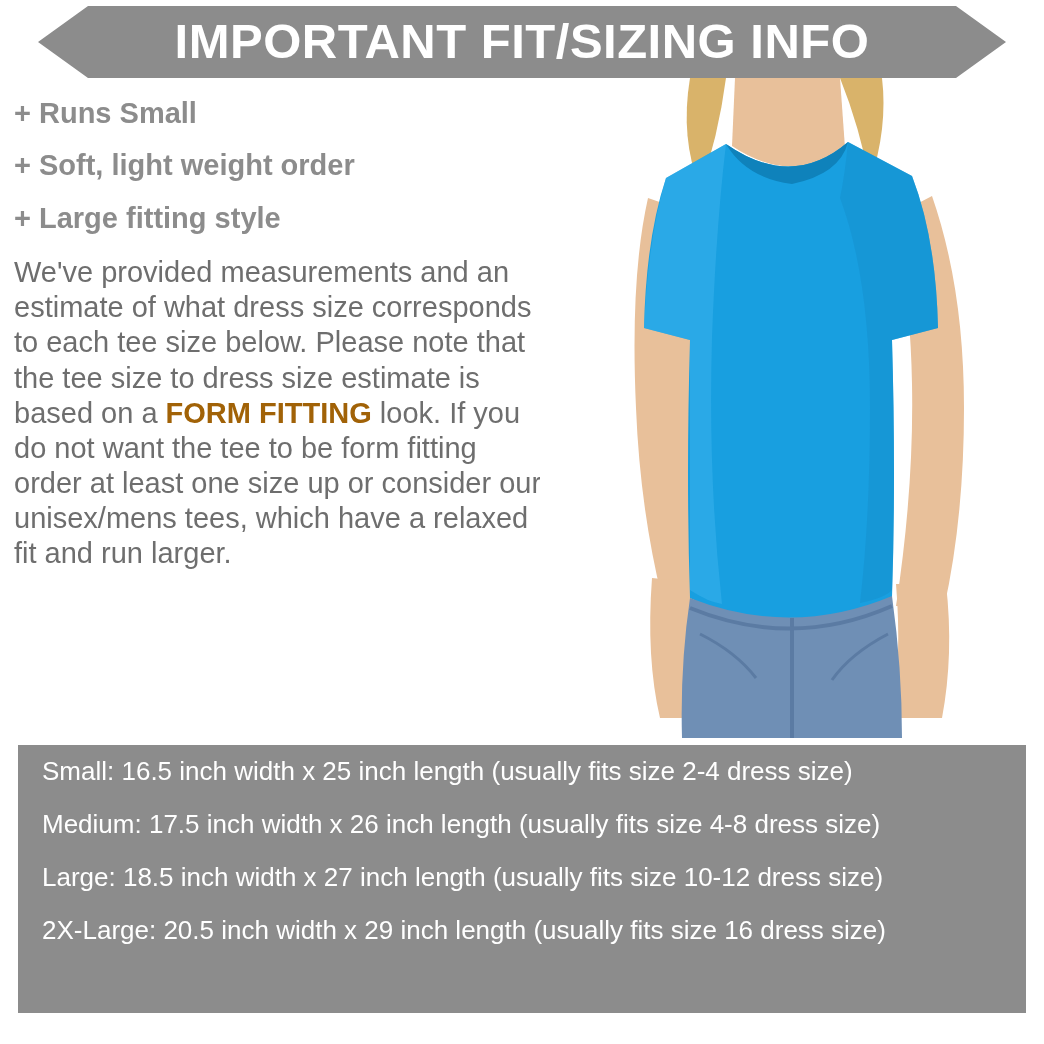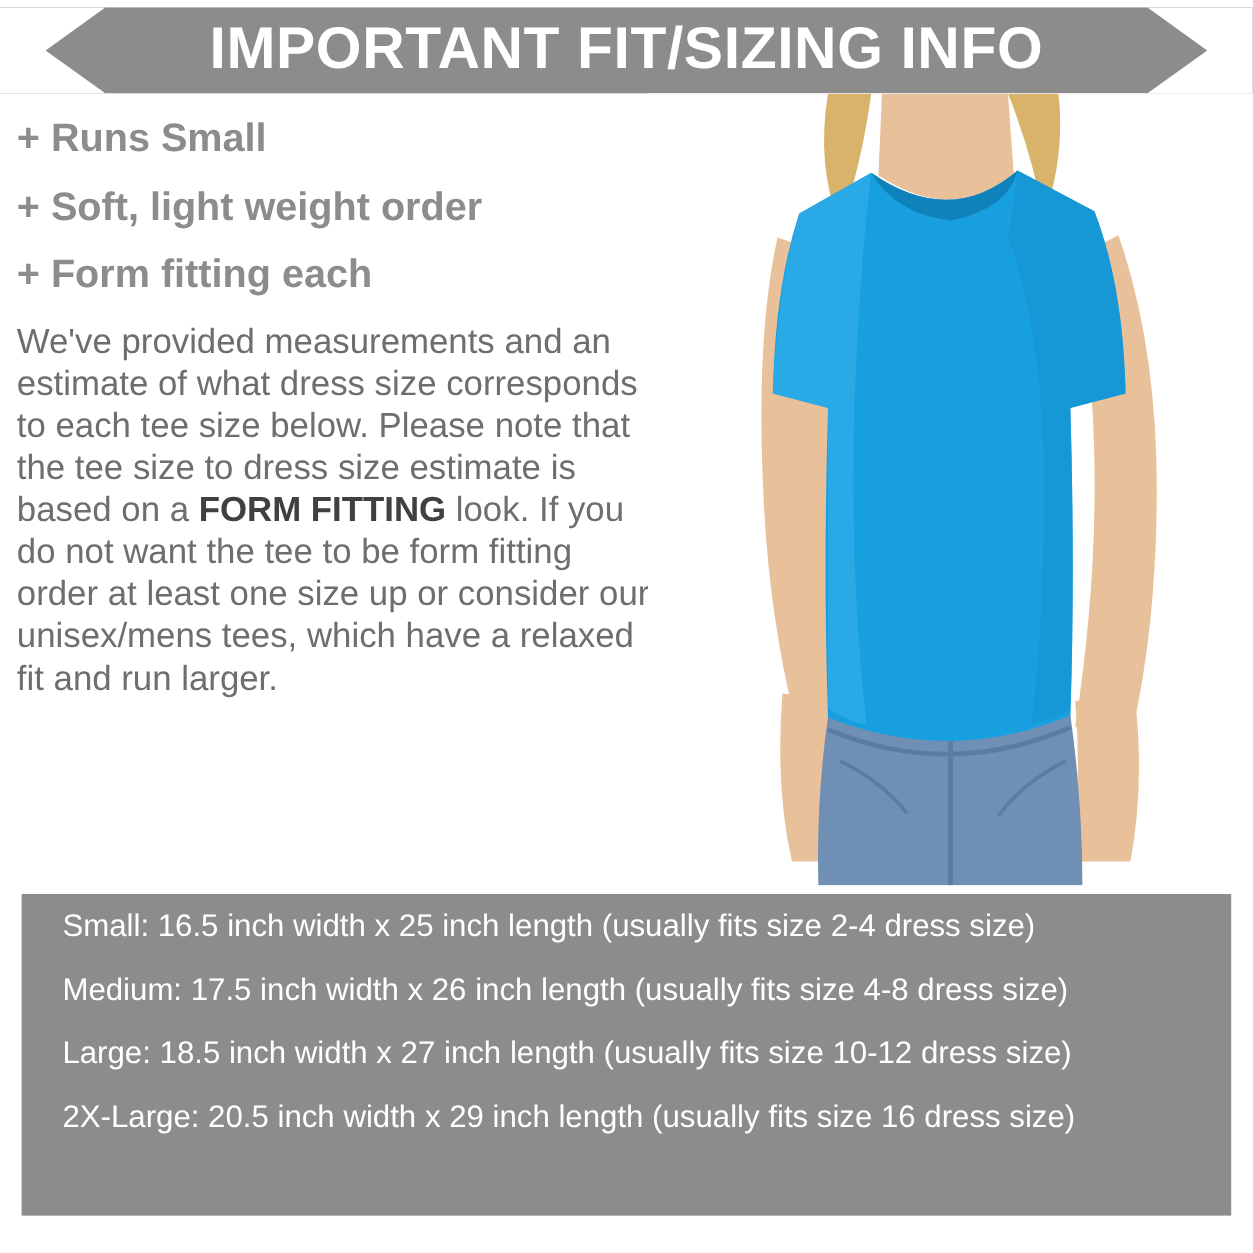--- a/index.html
+++ b/index.html
@@ -77,36 +77,36 @@
   
   .left-col {
     position: absolute;
     left: 14px;
     top: 92px;
     width: 540px;
   }
   .bullet {
     color: #8c8c8c;
     font-weight: bold;
-    font-size: 33px;
+    font-size: 29px;
     line-height: 1.05;
     margin-bottom: 22px;
     white-space: nowrap;
   }
   .bullet:nth-of-type(1) { margin-top: 6px; }
 
   .paragraph {
     margin-top: 14px;
     color: #6e6e6e;
     font-size: 29px;
     line-height: 1.21;
     width: 530px;
   }
   .paragraph b {
-    color: #404040;
+    color: #a16207;
     font-weight: bold;
   }
 
   
   .photo {
     position: absolute;
     left: 540px;
     top: 78px;
     width: 504px;
     height: 660px;
@@ -123,41 +123,41 @@
     width: 1008px;
     height: 268px;
     background: #8c8c8c;
     padding: 0;
   }
   .size-row {
     color: #ffffff;
     font-size: 26px;
     line-height: 53px;
     height: 53px;
-    padding-left: 34px;
+    padding-left: 24px;
     white-space: nowrap;
     overflow: hidden;
   }
 </style>
 </head>
 <body>
 
 <div class="page">
 
   <div class="banner">
     <div class="banner-bar"></div>
     <div class="notch-left"></div>
     <div class="notch-right"></div>
     <div class="banner-title">IMPORTANT FIT/SIZING INFO</div>
   </div>
 
   <div class="left-col">
     <div class="bullet">+ Runs Small</div>
     <div class="bullet">+ Soft, light weight order</div>
-    <div class="bullet">+ Form fitting each</div>
+    <div class="bullet">+ Large fitting style</div>
 
     <div class="paragraph"><span>We've provided measurements and an estimate of what dress size corresponds to each tee size below. Please note that the tee size to dress size estimate is based on a </span><b>FORM FITTING</b><span> look. If you do not want the tee to be form fitting order at least one size up or consider our unisex/mens tees, which have a relaxed fit and run larger.</span></div>
   </div>
 
   <div class="photo">
     <svg width="504" height="660" viewBox="0 0 504 660">
       <rect x="0" y="0" width="504" height="660" fill="#ffffff"></rect>
 
       <path d="M195 0 L300 0 L305 70 Q252 108 192 68 Z" fill="#e8c09a"></path>
 

